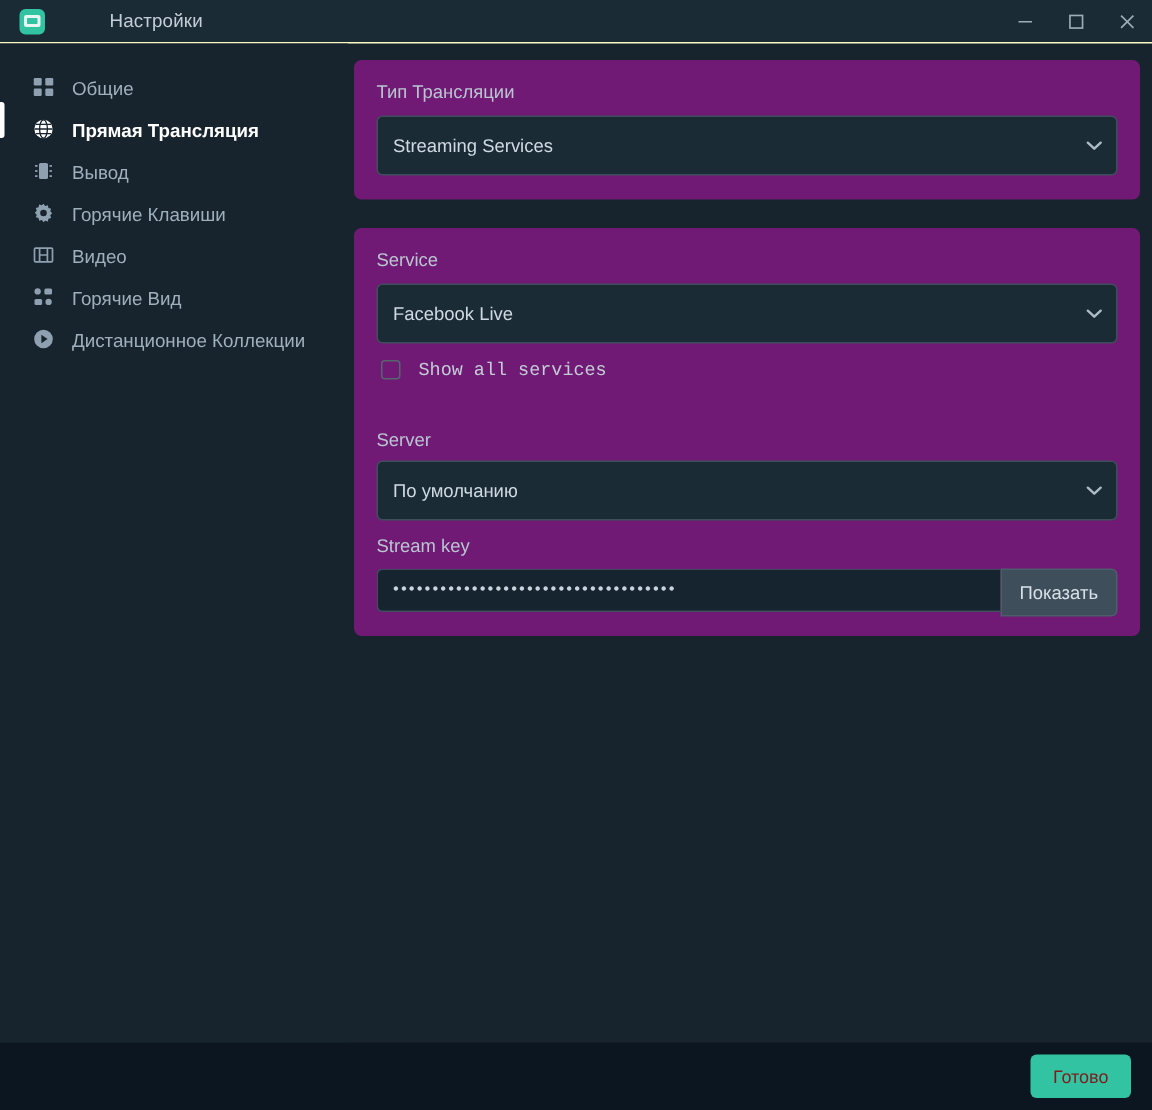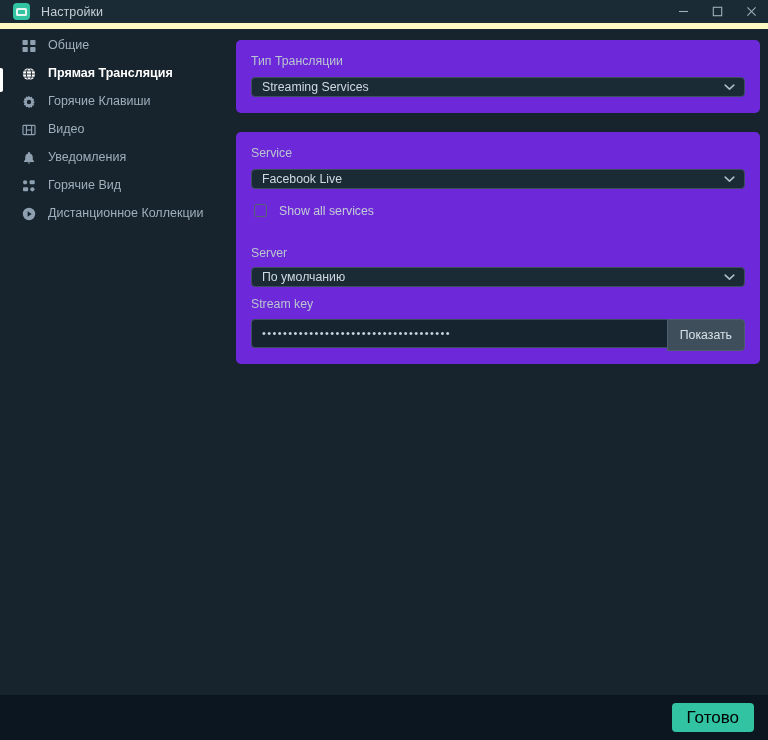--- a/index.html
+++ b/index.html
@@ -26,22 +26,23 @@
     background: #17232d;
   }
 
   
   .titlebar {
     height: 29px;
     min-height: 29px;
     background: #1b2b36;
     display: flex;
     align-items: center;
-    border-bottom: 6px solid #fef9c3;
-    position: relative;
+    border-bottom: 1px solid #fef9c3;
+    position: relative;
+    gap: 32px;
   }
 
   .app-icon {
     width: 17px;
     height: 17px;
     margin-left: 13px;
     border-radius: 4px;
     background: #31c3a2;
     display: flex;
     align-items: center;
@@ -102,21 +103,21 @@
     min-width: 232px;
     padding-top: 9px;
     background: #17232d;
     position: relative;
   }
 
   .nav-item {
     position: relative;
     height: 28px;
     display: flex;
-    align-items: flex-start;
+    align-items: flex-end;
     padding-left: 21px;
     cursor: default;
     color: #9fb0bd;
     font-size: 12.5px;
   }
 
   .nav-item .nav-icon {
     width: 16px;
     height: 16px;
     flex: 0 0 16px;
@@ -148,37 +149,37 @@
   }
 
   
   .content {
     flex: 1 1 auto;
     padding: 11px 8px 0 4px;
     overflow: hidden;
   }
 
   .panel {
-    background: #6d28d9;
+    background: #701a75;
     border-radius: 5px;
     padding: 14px 15px 16px 15px;
     margin-bottom: 19px;
   }
 
   .field-label {
     font-size: 12.3px;
     color: #b9c5cf;
     margin-bottom: 8px;
     line-height: 1.2;
   }
   .field-label.tight { margin-bottom: 7px; margin-top: 24px; }
 
   .select-box {
     position: relative;
-    height: 20px;
+    height: 40px;
     background: #1b2b36;
     border: 1px solid #3d4f5c;
     border-radius: 4px;
     display: flex;
     align-items: center;
     padding: 0 26px 0 10px;
     cursor: default;
   }
   .select-box .sel-value {
     font-size: 12.3px;
@@ -191,25 +192,25 @@
     position: absolute;
     right: 9px;
     top: 50%;
     transform: translateY(-50%);
     color: #aebbc6;
     display: flex;
   }
 
   .checkbox-row {
     display: flex;
-    align-items: center;
     height: 22px;
     margin-top: 11px;
     margin-bottom: 5px;
     cursor: default;
+    font-family: Liberation Mono, monospace;
   }
   .checkbox-box {
     width: 13px;
     height: 13px;
     border: 1px solid #55646f;
     border-radius: 2.5px;
     background: transparent;
     margin-left: 3px;
     margin-right: 12px;
     flex: 0 0 13px;
@@ -264,26 +265,26 @@
     height: 45px;
     min-height: 45px;
     background: #0c1620;
     display: flex;
     align-items: center;
     justify-content: flex-end;
     padding-right: 14px;
   }
   .done-btn {
     background: #31c3a2;
-    color: #000000;
+    color: #7f1d1d;
     border: none;
     border-radius: 4px;
     height: 29px;
     padding: 0 15px;
-    font-size: 17px;
+    font-size: 12px;
     font-family: "Liberation Sans", sans-serif;
     cursor: default;
   }
 </style>
 </head>
 <body>
 
 <div id="app">
 
   <div class="titlebar">
@@ -333,20 +334,34 @@
               <circle cx="7" cy="7" r="6.1" fill="currentColor" stroke="none"></circle>
               <ellipse cx="7" cy="7" rx="2.6" ry="6.1" stroke="#17232d" fill="none" stroke-width="0.9"></ellipse>
               <line x1="1" y1="7" x2="13" y2="7" stroke="#17232d" stroke-width="0.9"></line>
               <line x1="2" y1="3.9" x2="12" y2="3.9" stroke="#17232d" stroke-width="0.8"></line>
               <line x1="2" y1="10.1" x2="12" y2="10.1" stroke="#17232d" stroke-width="0.8"></line>
             </svg>
         </span>
         <span class="nav-label">Прямая Трансляция</span>
       </div>
 
+      <div class="nav-item">
+        <span class="nav-icon">
+          <svg width="14" height="14" viewBox="0 0 14 14" fill="currentColor">
+              <rect x="4" y="1.6" width="6" height="10.8" rx="1.1"></rect>
+              <rect x="1.4" y="3" width="1.6" height="1.2"></rect>
+              <rect x="1.4" y="6.4" width="1.6" height="1.2"></rect>
+              <rect x="1.4" y="9.8" width="1.6" height="1.2"></rect>
+              <rect x="11" y="3" width="1.6" height="1.2"></rect>
+              <rect x="11" y="6.4" width="1.6" height="1.2"></rect>
+              <rect x="11" y="9.8" width="1.6" height="1.2"></rect>
+            </svg>
+        </span>
+        <span class="nav-label">Вывод</span>
+      </div>
 
 
       <div class="nav-item">
         <span class="nav-icon">
           <svg width="14" height="14" viewBox="0 0 14 14" fill="currentColor">
               <path d="M7 0.8l1.1 1.5 1.8-.5.4 1.8 1.8.5-.6 1.8 1.3 1.3-1.3 1.3.6 1.8-1.8.5-.4 1.8-1.8-.5L7 13.2l-1.1-1.5-1.8.5-.4-1.8-1.8-.5.6-1.8L1.2 6.8 2.5 5.5l-.6-1.8 1.8-.5.4-1.8 1.8.5z"></path>
               <circle cx="7" cy="7" r="2.2" fill="#17232d"></circle>
             </svg>
         </span>
         <span class="nav-label">Горячие Клавиши</span>
@@ -360,29 +375,20 @@
               <line x1="9.6" y1="2.4" x2="9.6" y2="11.6"></line>
               <line x1="4.4" y1="7" x2="9.6" y2="7"></line>
             </svg>
         </span>
         <span class="nav-label">Видео</span>
       </div>
 
 
 
 
-      <div class="nav-item">
-        <span class="nav-icon">
-          <svg width="14" height="14" viewBox="0 0 14 14" fill="currentColor">
-              <path d="M7 1.1c-.6 0-1 .4-1 1v.4C4.3 2.9 3.2 4.4 3.2 6.2v2.6l-1.3 1.5v.6h10.2v-.6l-1.3-1.5V6.2c0-1.8-1.1-3.3-2.8-3.7v-.4c0-.6-.4-1-1-1z"></path>
-              <path d="M5.6 11.6a1.45 1.45 0 0 0 2.8 0z"></path>
-            </svg>
-        </span>
-        <span class="nav-label">Уведомления</span>
-      </div>
 
       <div class="nav-item">
         <span class="nav-icon">
           <svg width="14" height="14" viewBox="0 0 14 14" fill="currentColor">
               <circle cx="3.1" cy="3.3" r="2.1"></circle>
               <rect x="7.6" y="1.3" width="5.1" height="4" rx="1"></rect>
               <rect x="1" y="8.3" width="5.1" height="4" rx="1"></rect>
               <circle cx="10.4" cy="10.3" r="2.1"></circle>
             </svg>
         </span>

